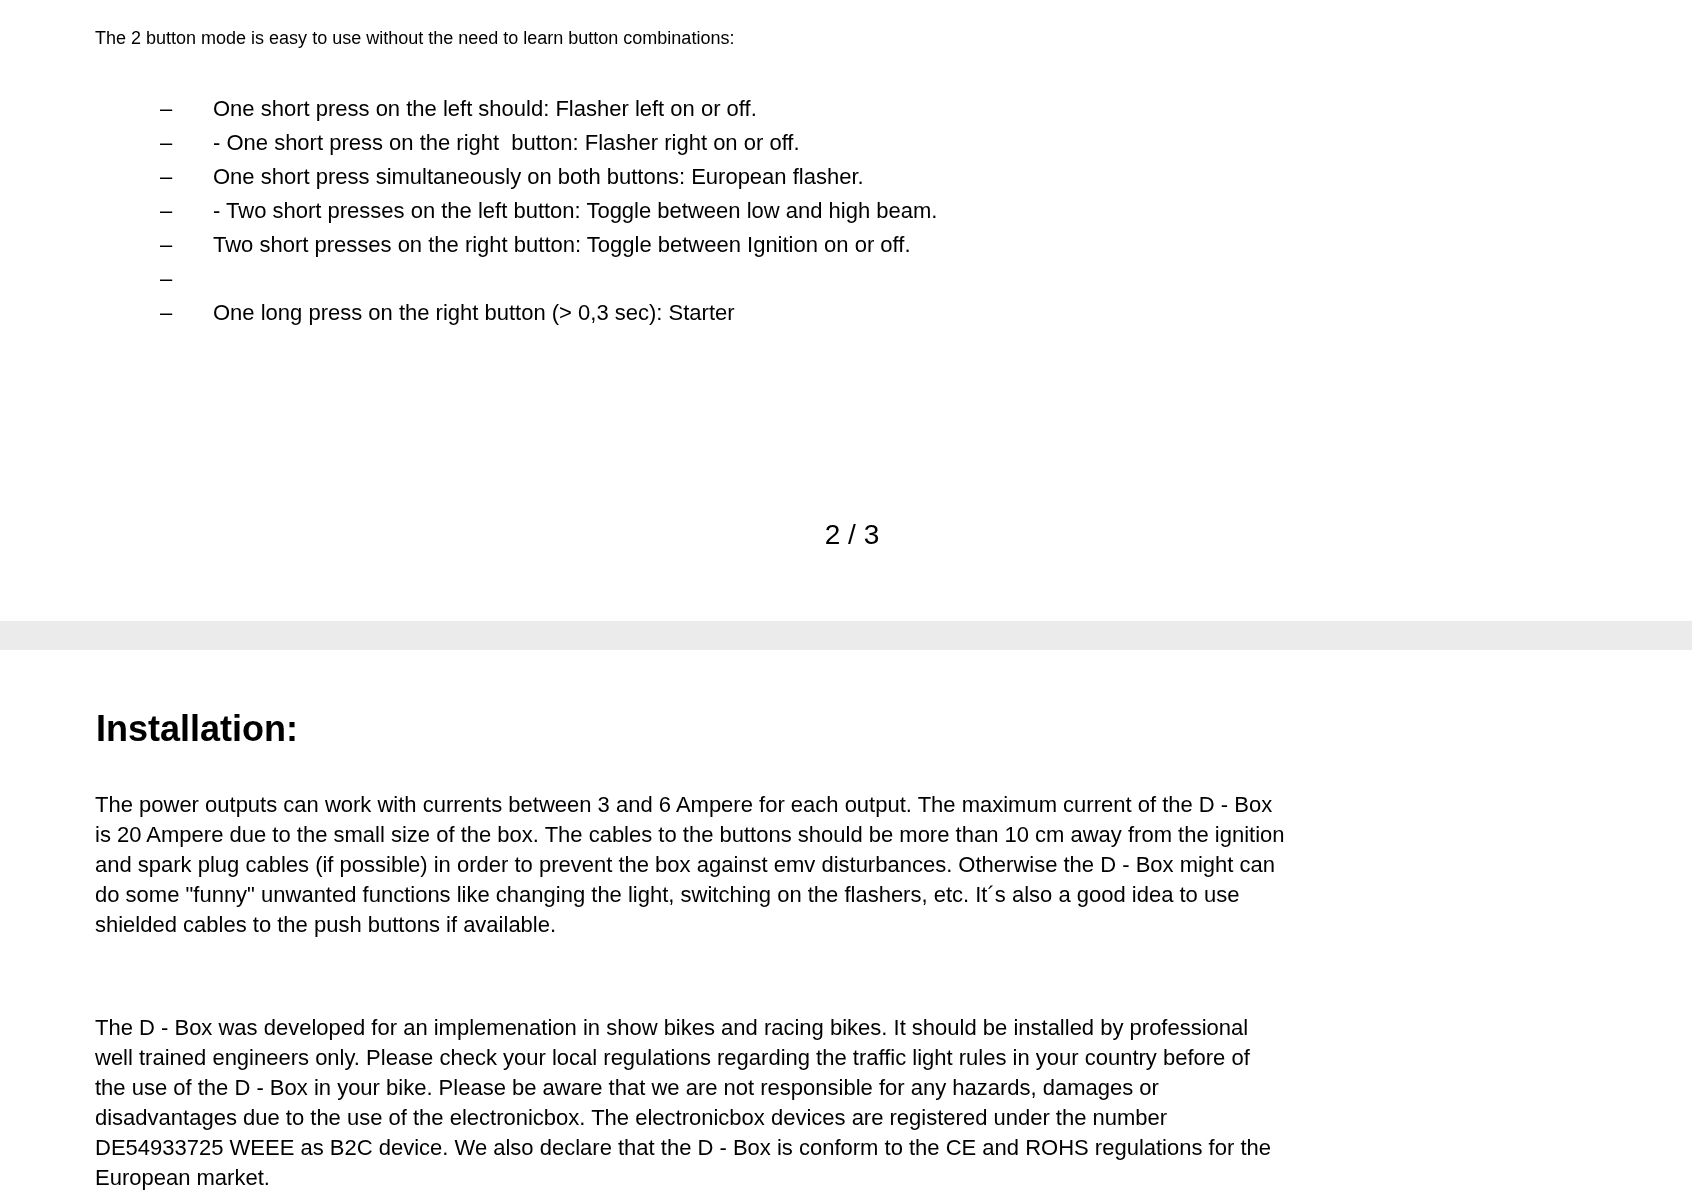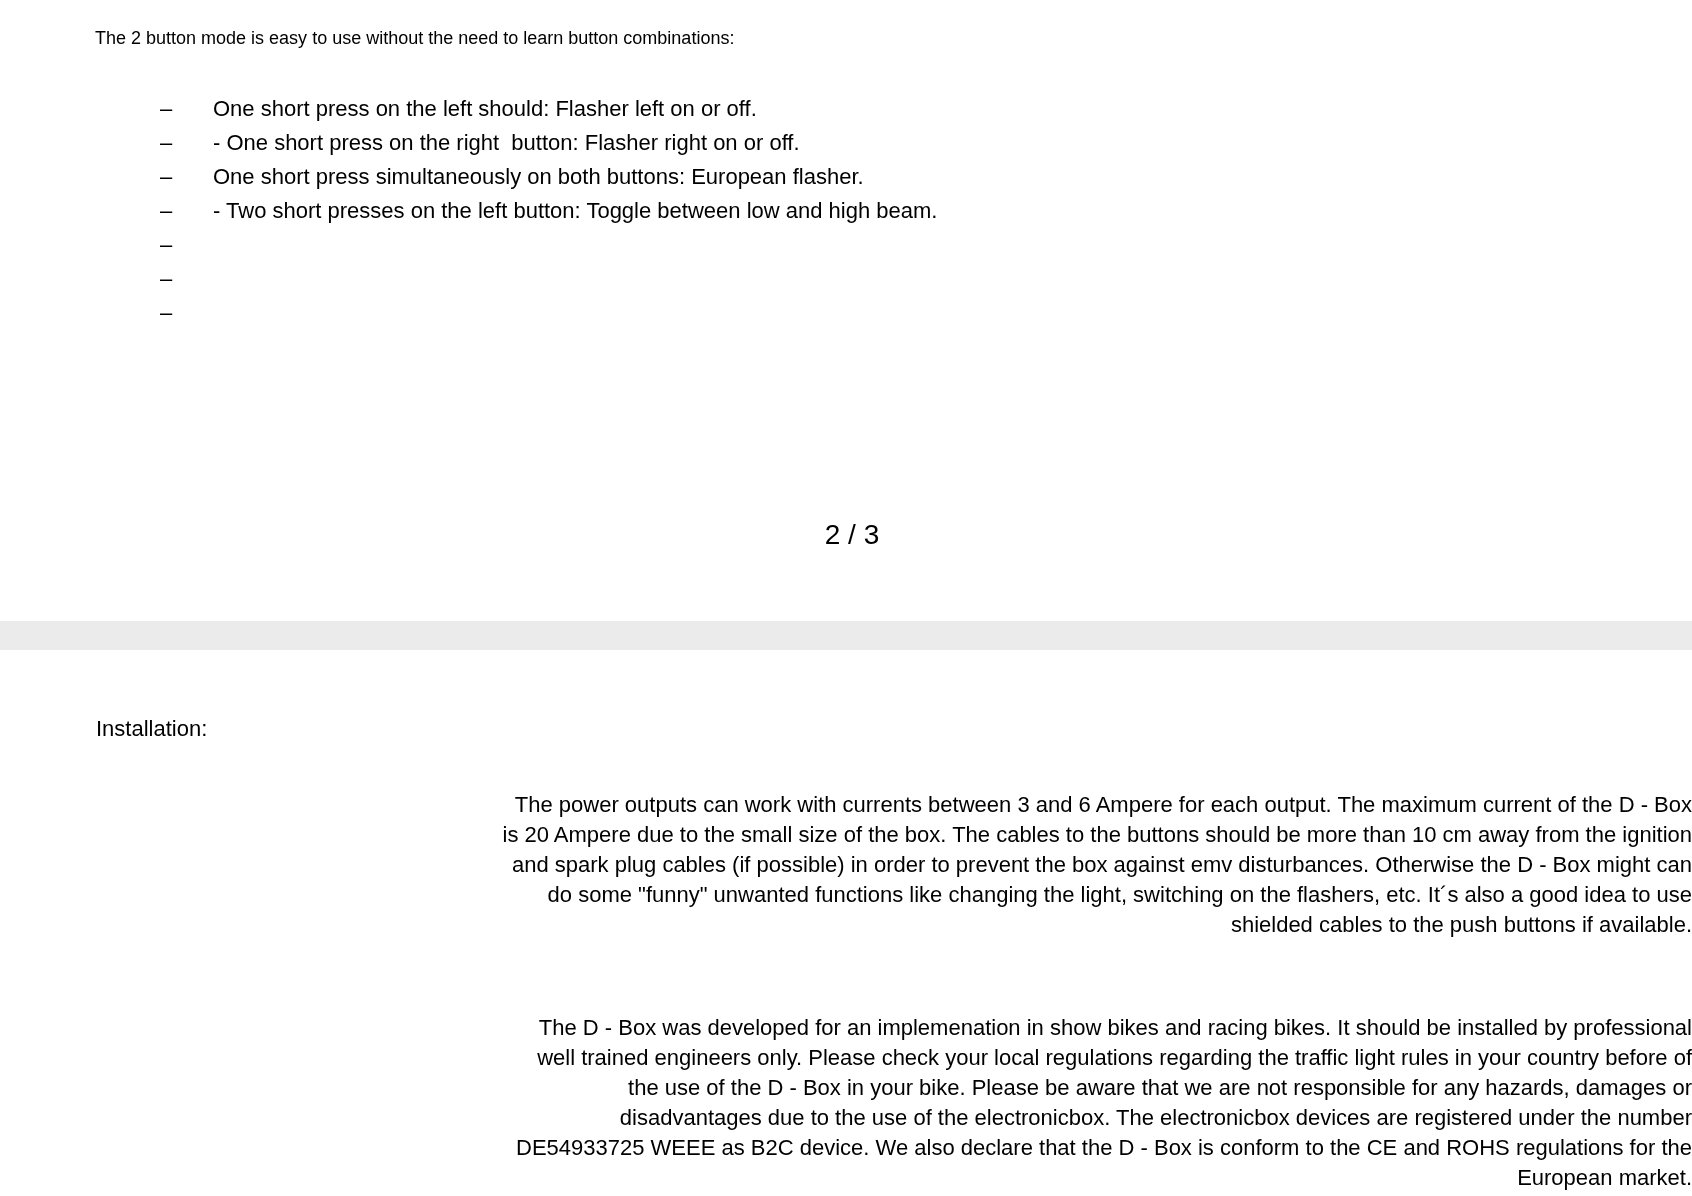--- a/index.html
+++ b/index.html
@@ -57,32 +57,31 @@
     top: 621px;
     width: 1692px;
     height: 29px;
     background: #ebebeb;
   }
 
   
   .section-heading {
     left: 96px;
     top: 711px;
-    font-size: 22px;
+    font-size: 36px;
     line-height: 35px;
-    font-weight: normal;
+    font-weight: bold;
   }
   .body-para {
     left: 95px;
     top: 0;
     width: 1597px;
     font-size: 22px;
     line-height: 30px;
     white-space: pre;
-    text-align: right;
   }
   .para1 { top: 790px; }
   .para2 { top: 1013px; }
 </style>
 </head>
 <body>
 
 <div class="abs intro">The 2 button mode is easy to use without the need to learn button combinations:</div>
 
 <div class="abs bullet-list">
@@ -97,26 +96,28 @@
   <div class="bullet-row">
     <span class="dash">–</span>
     <span class="txt">One short press simultaneously on both buttons: European flasher.</span>
   </div>
   <div class="bullet-row">
     <span class="dash">–</span>
     <span class="txt">- Two short presses on the left button: Toggle between low and high beam.</span>
   </div>
   <div class="bullet-row">
     <span class="dash">–</span>
+    <span class="txt">Two short presses on the right button: Toggle between Ignition on or off.</span>
   </div>
   <div class="bullet-row">
     <span class="dash">–</span>
   </div>
   <div class="bullet-row">
     <span class="dash">–</span>
+    <span class="txt">One long press on the right button (&gt; 0,3 sec): Starter</span>
   </div>
 </div>
 
 <div class="abs page-number">2 / 3</div>
 
 <div class="abs page-separator"></div>
 
 <div class="abs section-heading">Installation:</div>
 
 <div class="abs body-para para1">The power outputs can work with currents between 3 and 6 Ampere for each output. The maximum current of the D - Box

